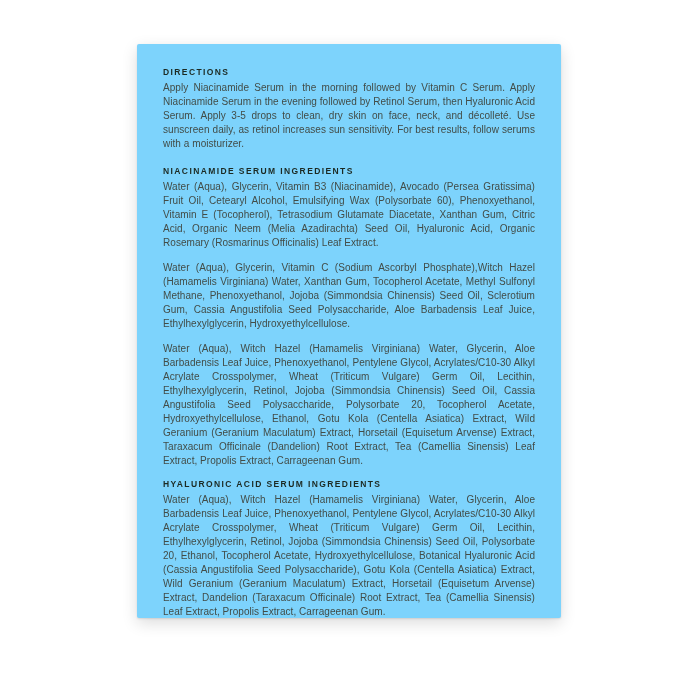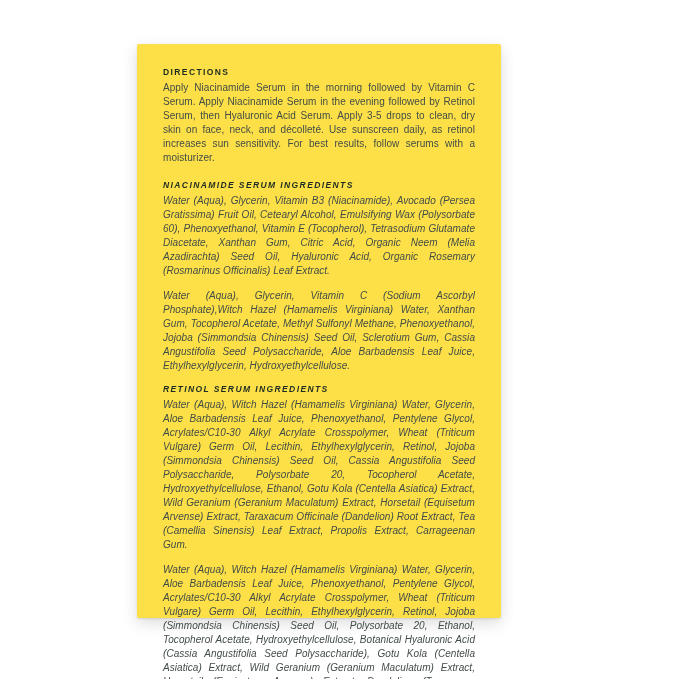--- a/index.html
+++ b/index.html
@@ -15,24 +15,24 @@
     position: relative;
     width: 679px;
     height: 679px;
     background: #ffffff;
     overflow: hidden;
   }
   .card {
     position: absolute;
     left: 137px;
     top: 44px;
-    width: 364px;
+    width: 424px;
     height: 574px;
     box-sizing: border-box;
-    background: #fde047;
+    background: #7dd3fc;
     border-radius: 2px;
     box-shadow: 0 1px 2px rgba(0,0,0,0.10), 0 5px 16px rgba(0,0,0,0.14);
     padding: 23px 26px 18px 26px;
   }
   h2.section-heading {
     margin: 0 0 4px 0;
     font-size: 8.5px;
     line-height: 10px;
     font-weight: bold;
     letter-spacing: 1.4px;
@@ -45,21 +45,20 @@
     line-height: 14px;
     letter-spacing: 0.05px;
     color: #424c47;
     text-align: justify;
   }
   p.warning-text {
     margin-top: 9px;
   }
   section.ingredients {
     margin-top: 11px;
-    font-style: italic;
   }
   section.ingredients.first {
     margin-top: 15px;
   }
 </style>
 </head>
 <body>
 
 <div class="page">
   <div class="card">
@@ -72,22 +71,22 @@
     <section class="ingredients first">
       <h2 class="section-heading">NIACINAMIDE SERUM INGREDIENTS</h2>
       <p class="body-text">Water (Aqua), Glycerin, Vitamin B3 (Niacinamide), Avocado (Persea Gratissima) Fruit Oil,  Cetearyl Alcohol, Emulsifying Wax (Polysorbate 60), Phenoxyethanol, Vitamin E (Tocopherol), Tetrasodium Glutamate Diacetate, Xanthan Gum, Citric Acid,  Organic Neem (Melia Azadirachta) Seed Oil, Hyaluronic Acid,  Organic Rosemary (Rosmarinus Officinalis) Leaf Extract.</p>
     </section>
 
     <section class="ingredients">
       <p class="body-text">Water (Aqua), Glycerin, Vitamin C (Sodium Ascorbyl Phosphate),Witch Hazel (Hamamelis Virginiana) Water, Xanthan Gum, Tocopherol Acetate, Methyl Sulfonyl Methane, Phenoxyethanol,  Jojoba (Simmondsia Chinensis) Seed Oil, Sclerotium Gum, Cassia Angustifolia Seed Polysaccharide, Aloe Barbadensis Leaf Juice, Ethylhexylglycerin, Hydroxyethylcellulose.</p>
     </section>
 
     <section class="ingredients">
-      <h2 class="section-heading">RETINOL SERUM INGREDIENTS</h2>
       <p class="body-text">Water (Aqua), Witch Hazel (Hamamelis Virginiana) Water, Glycerin, Aloe Barbadensis Leaf Juice, Phenoxyethanol, Pentylene Glycol, Acrylates/C10-30 Alkyl Acrylate Crosspolymer, Wheat (Triticum Vulgare) Germ Oil, Lecithin, Ethylhexylglycerin, Retinol, Jojoba (Simmondsia Chinensis) Seed Oil, Cassia Angustifolia Seed Polysaccharide, Polysorbate 20, Tocopherol Acetate, Hydroxyethylcellulose, Ethanol, Gotu Kola (Centella Asiatica) Extract, Wild Geranium (Geranium Maculatum) Extract, Horsetail (Equisetum Arvense) Extract, Taraxacum Officinale (Dandelion) Root Extract, Tea (Camellia Sinensis) Leaf Extract, Propolis Extract, Carrageenan Gum.</p>
     </section>
 
     <section class="ingredients">
+      <h2 class="section-heading">HYALURONIC ACID SERUM INGREDIENTS</h2>
       <p class="body-text">Water (Aqua), Witch Hazel (Hamamelis Virginiana) Water, Glycerin, Aloe Barbadensis Leaf Juice, Phenoxyethanol, Pentylene Glycol, Acrylates/C10-30 Alkyl Acrylate Crosspolymer, Wheat (Triticum Vulgare) Germ Oil, Lecithin, Ethylhexylglycerin, Retinol, Jojoba (Simmondsia Chinensis) Seed Oil, Polysorbate 20, Ethanol, Tocopherol Acetate, Hydroxyethylcellulose, Botanical Hyaluronic Acid (Cassia Angustifolia Seed Polysaccharide), Gotu Kola (Centella Asiatica) Extract, Wild Geranium (Geranium Maculatum) Extract, Horsetail (Equisetum Arvense) Extract, Dandelion (Taraxacum Officinale) Root Extract, Tea (Camellia Sinensis) Leaf Extract, Propolis Extract, Carrageenan Gum.</p>
     </section>
 
   </div>
 </div>
 
 </body></html>

